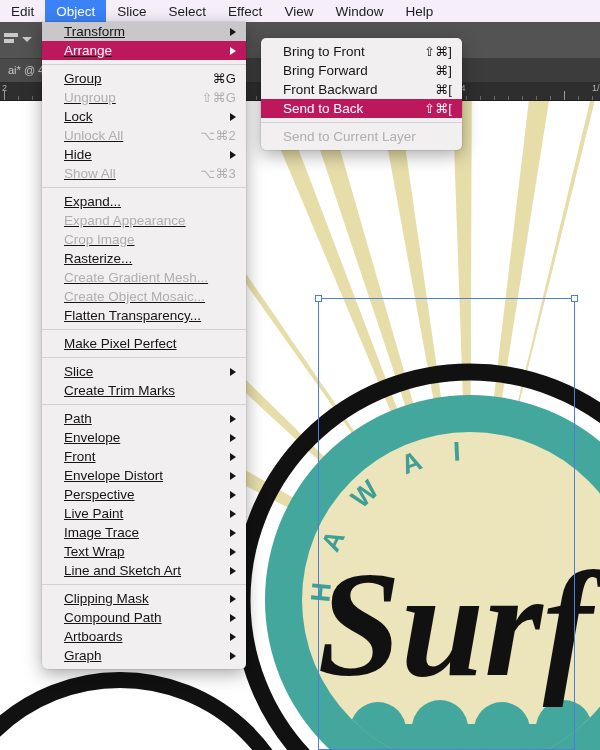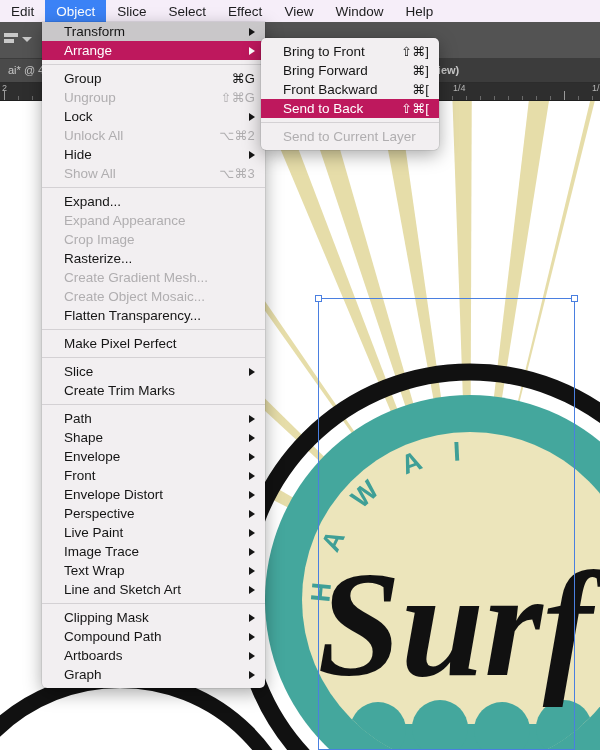--- a/index.html
+++ b/index.html
@@ -77,22 +77,22 @@
   }
   .handle.tl{left:-4px;top:-4px;}
   .handle.tr{right:-4px;top:-4px;}
 
   
   .menu{
     position:absolute;background:#f2eff1;border-radius:5px;
     box-shadow:0 5px 18px rgba(0,0,0,.34),0 0 0 .5px rgba(0,0,0,.14);
     font-size:13.5px;color:#151515;padding:4px 0;
   }
-  .menu.object{left:42px;top:22px;width:223px;border-radius:0 0 5px 5px;padding-top:0;}
-  .menu.arrange{left:261px;top:38px;width:178px;}
+  .menu.object{left:42px;top:22px;width:204px;border-radius:0 0 5px 5px;padding-top:0;text-decoration:underline;}
+  .menu.arrange{left:261px;top:38px;width:201px;}
 
   .row{
     position:relative;height:19px;display:flex;align-items:center;
     padding:0 10px 0 22px;white-space:nowrap;
   }
   .row .lbl{flex:0 0 auto;}
   .row .sc{
     position:absolute;right:10px;top:0;height:19px;display:flex;align-items:center;
     font-size:13px;color:#151515;letter-spacing:.2px;
   }
@@ -334,24 +334,20 @@
     </div>
     <div class="row">
       <span class="lbl">Create Trim Marks</span>
     </div>
     <div class="sep"></div>
     <div class="row">
       <span class="lbl">Path</span>
       <span class="arw"></span>
     </div>
     <div class="row">
-      <span class="lbl">Shape</span>
-      <span class="arw"></span>
-    </div>
-    <div class="row">
       <span class="lbl">Envelope</span>
       <span class="arw"></span>
     </div>
     <div class="row">
       <span class="lbl">Front</span>
       <span class="arw"></span>
     </div>
     <div class="row">
       <span class="lbl">Envelope Distort</span>
       <span class="arw"></span>

